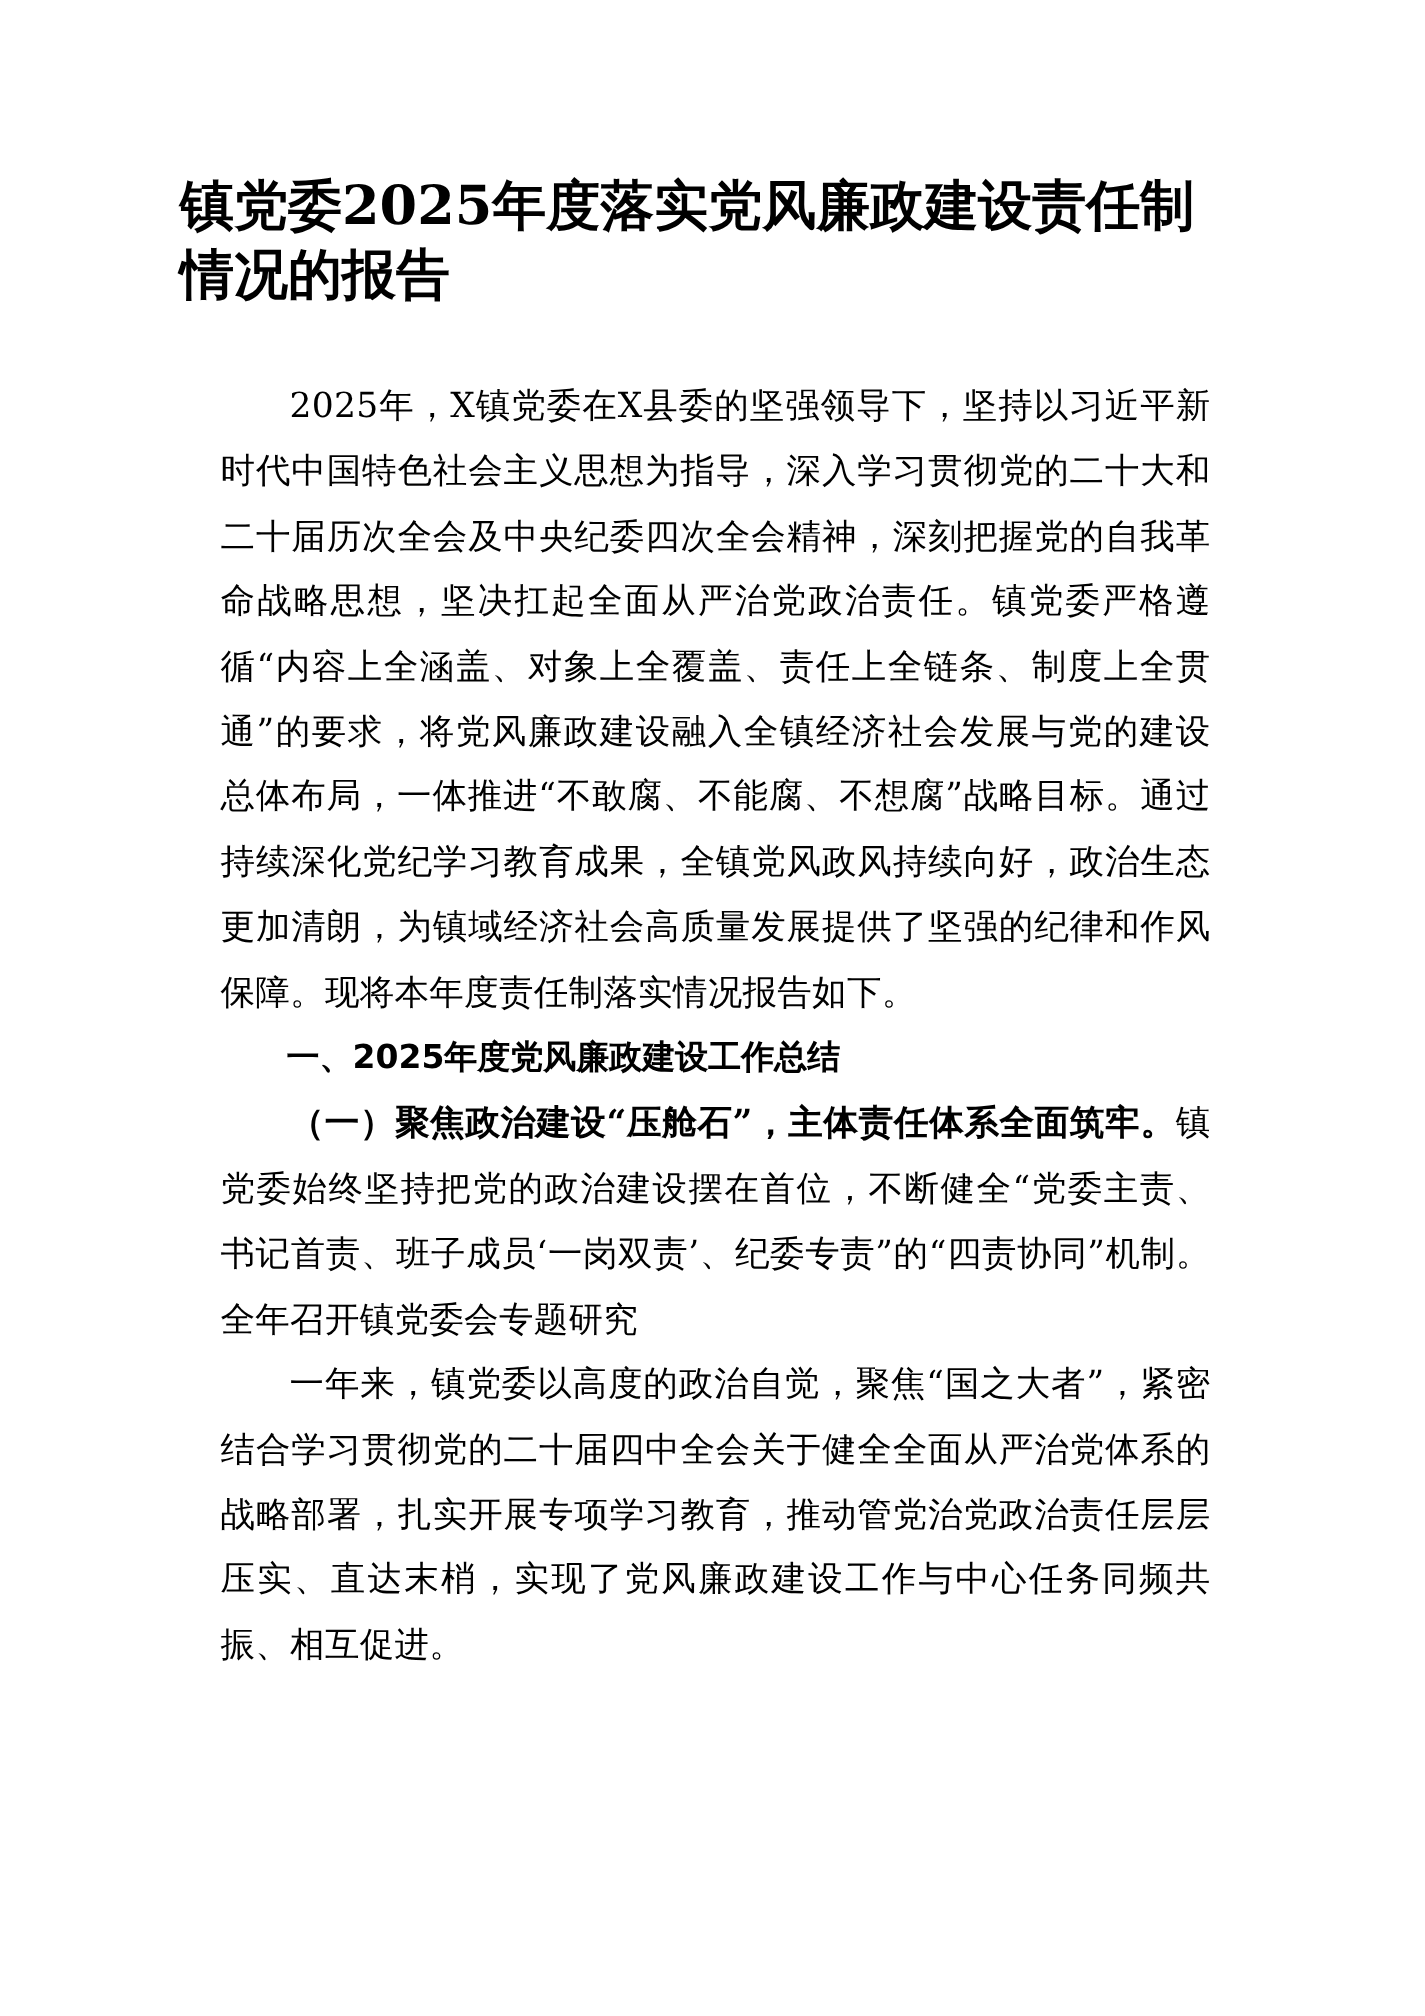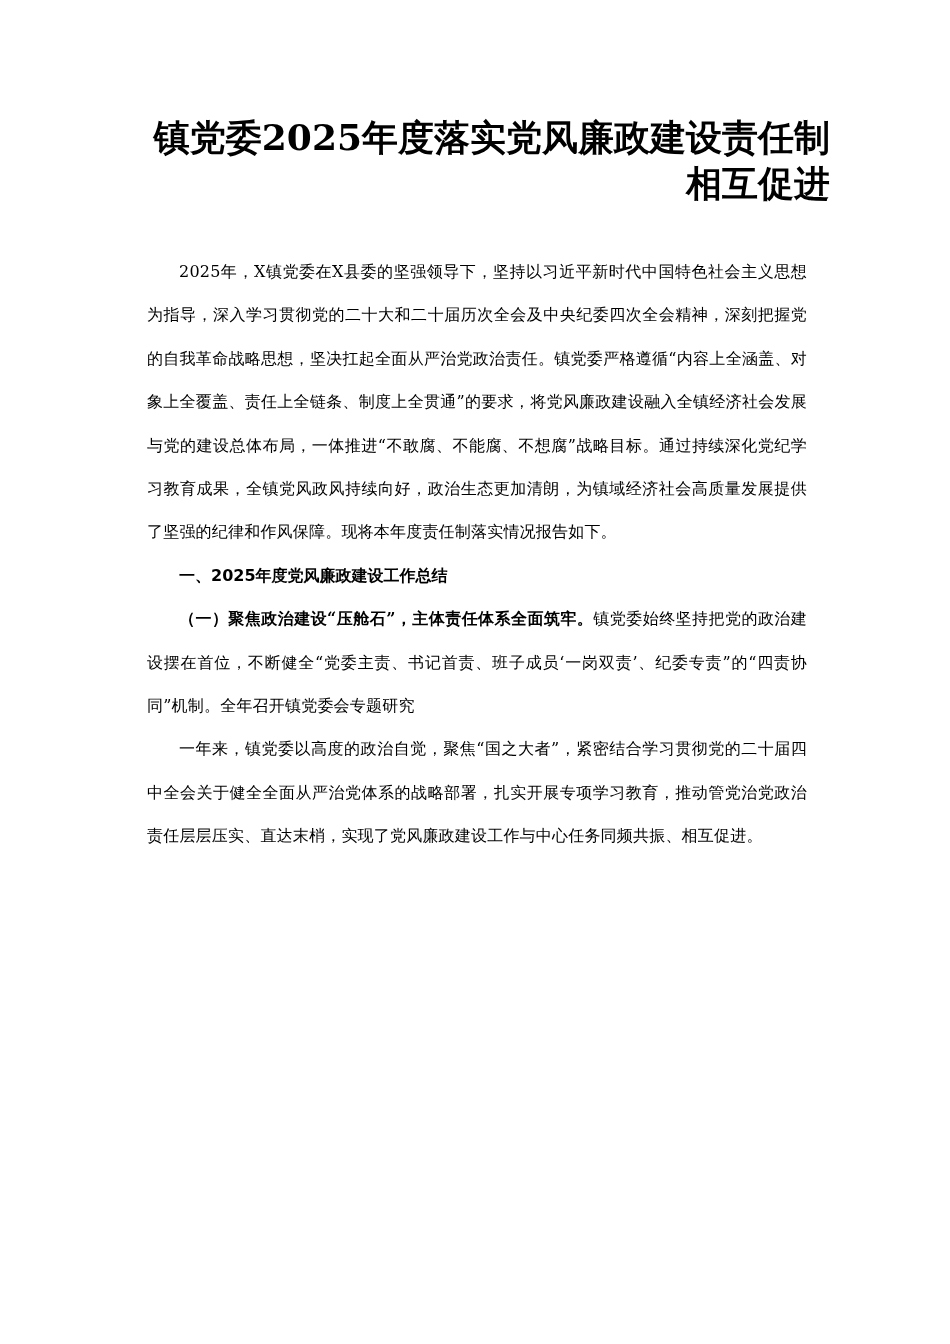--- a/index.html
+++ b/index.html
@@ -20,63 +20,63 @@
       left: 0; top: 0;
       width: 950px;
       height: 1344px;
       background: #ffffff;
     }
     .title {
       position: absolute;
       left: 120px;
       width: 710px;
       top: 114px;
-      text-align: right;
+      text-align: left;
       font-family: "DejaVu Serif", "Liberation Serif", serif;
       font-weight: bold;
       font-size: 36px;
       line-height: 46px;
       letter-spacing: 0px;
       margin: 0;
     }
     .body {
       position: absolute;
       left: 147px;
       top: 250px;
       width: 660px;
     }
     .para {
       margin: 0;
-      font-size: 16px;
+      font-size: 23px;
       line-height: 43.4px;
       text-align: justify;
       text-align-last: left;
       text-indent: 2em;
       letter-spacing: 0.2px;
       word-break: break-all;
     }
     .heading1 {
       margin: 0;
       font-family: "DejaVu Sans", "Liberation Sans", sans-serif;
       font-weight: bold;
-      font-size: 16px;
+      font-size: 22px;
       line-height: 43.4px;
       text-indent: 2em;
     }
     .subhead {
       font-weight: bold;
     }
   </style>
 </head>
 <body>
 
 <div class="page">
   <h1 class="title">
     <span>镇党委2025年度落实党风廉政建设责任制</span><br>
-    <span>相互促进</span>
+    <span>情况的报告</span>
   </h1>
 
   <div class="body">
     <p class="para">2025年，X镇党委在X县委的坚强领导下，坚持以习近平新时代中国特色社会主义思想为指导，深入学习贯彻党的二十大和二十届历次全会及中央纪委四次全会精神，深刻把握党的自我革命战略思想，坚决扛起全面从严治党政治责任。镇党委严格遵循“内容上全涵盖、对象上全覆盖、责任上全链条、制度上全贯通”的要求，将党风廉政建设融入全镇经济社会发展与党的建设总体布局，一体推进“不敢腐、不能腐、不想腐”战略目标。通过持续深化党纪学习教育成果，全镇党风政风持续向好，政治生态更加清朗，为镇域经济社会高质量发展提供了坚强的纪律和作风保障。现将本年度责任制落实情况报告如下。</p>
     <p class="heading1">一、2025年度党风廉政建设工作总结</p>
     <p class="para"><span class="subhead">（一）聚焦政治建设“压舱石”，主体责任体系全面筑牢。</span><span>镇党委始终坚持把党的政治建设摆在首位，不断健全“党委主责、书记首责、班子成员‘一岗双责’、纪委专责”的“四责协同”机制。全年召开镇党委会专题研究</span></p>
     <p class="para">一年来，镇党委以高度的政治自觉，聚焦“国之大者”，紧密结合学习贯彻党的二十届四中全会关于健全全面从严治党体系的战略部署，扎实开展专项学习教育，推动管党治党政治责任层层压实、直达末梢，实现了党风廉政建设工作与中心任务同频共振、相互促进。</p>
   </div>
 </div>
 

